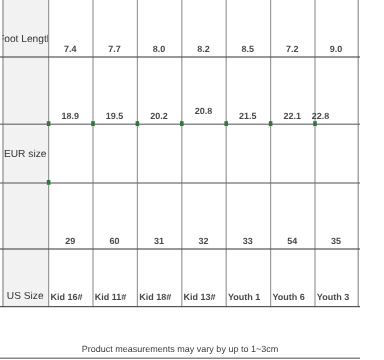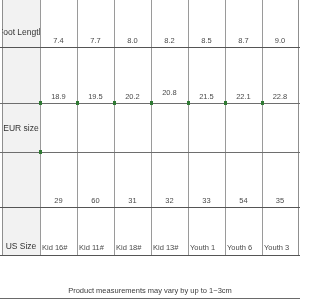--- a/index.html
+++ b/index.html
@@ -78,20 +78,21 @@
     text-indent: -4px;
   }
 
   
   .cell {
     position: absolute;
     font-size: 7.5px;
     color: #4a4a4a;
     white-space: nowrap;
     text-align: center;
+    font-weight: bold;
   }
   .cell.left {
     text-align: left;
   }
 
   
   #footer-note {
     position: absolute;
     left: 0;
     top: 286px;
@@ -144,30 +145,30 @@
 
   <div class="row-label clip" style="top:27px">Foot Length</div>
   <div class="row-label" style="top:123px">EUR size</div>
   <div class="row-label" style="top:241px">US Size</div>
 
   <div class="cell" style="left:40px;  top:36px; width:37px">7.4</div>
   <div class="cell" style="left:77px;  top:36px; width:37px">7.7</div>
   <div class="cell" style="left:114px; top:36px; width:37px">8.0</div>
   <div class="cell" style="left:151px; top:36px; width:37px">8.2</div>
   <div class="cell" style="left:188px; top:36px; width:37px">8.5</div>
-  <div class="cell" style="left:225px; top:36px; width:37px">8.7</div>
+  <div class="cell" style="left:225px; top:36px; width:37px">7.2</div>
   <div class="cell" style="left:262px; top:36px; width:36px">9.0</div>
 
   <div class="cell" style="left:40px;  top:92px; width:37px">18.9</div>
   <div class="cell" style="left:77px;  top:92px; width:37px">19.5</div>
   <div class="cell" style="left:114px; top:92px; width:37px">20.2</div>
   <div class="cell" style="left:151px; top:88px; width:37px">20.8</div>
   <div class="cell" style="left:188px; top:92px; width:37px">21.5</div>
   <div class="cell" style="left:225px; top:92px; width:37px">22.1</div>
-  <div class="cell" style="left:262px; top:92px; width:36px">22.8</div>
+  <div class="cell" style="left:249px; top:92px; width:36px">22.8</div>
 
   <div class="cell" style="left:40px;  top:196px; width:37px">29</div>
   <div class="cell" style="left:77px;  top:196px; width:37px">60</div>
   <div class="cell" style="left:114px; top:196px; width:37px">31</div>
   <div class="cell" style="left:151px; top:196px; width:37px">32</div>
   <div class="cell" style="left:188px; top:196px; width:37px">33</div>
   <div class="cell" style="left:225px; top:196px; width:37px">54</div>
   <div class="cell" style="left:262px; top:196px; width:36px">35</div>
 
   <div class="cell left" style="left:42px;  top:243px; width:35px">Kid 16#</div>

